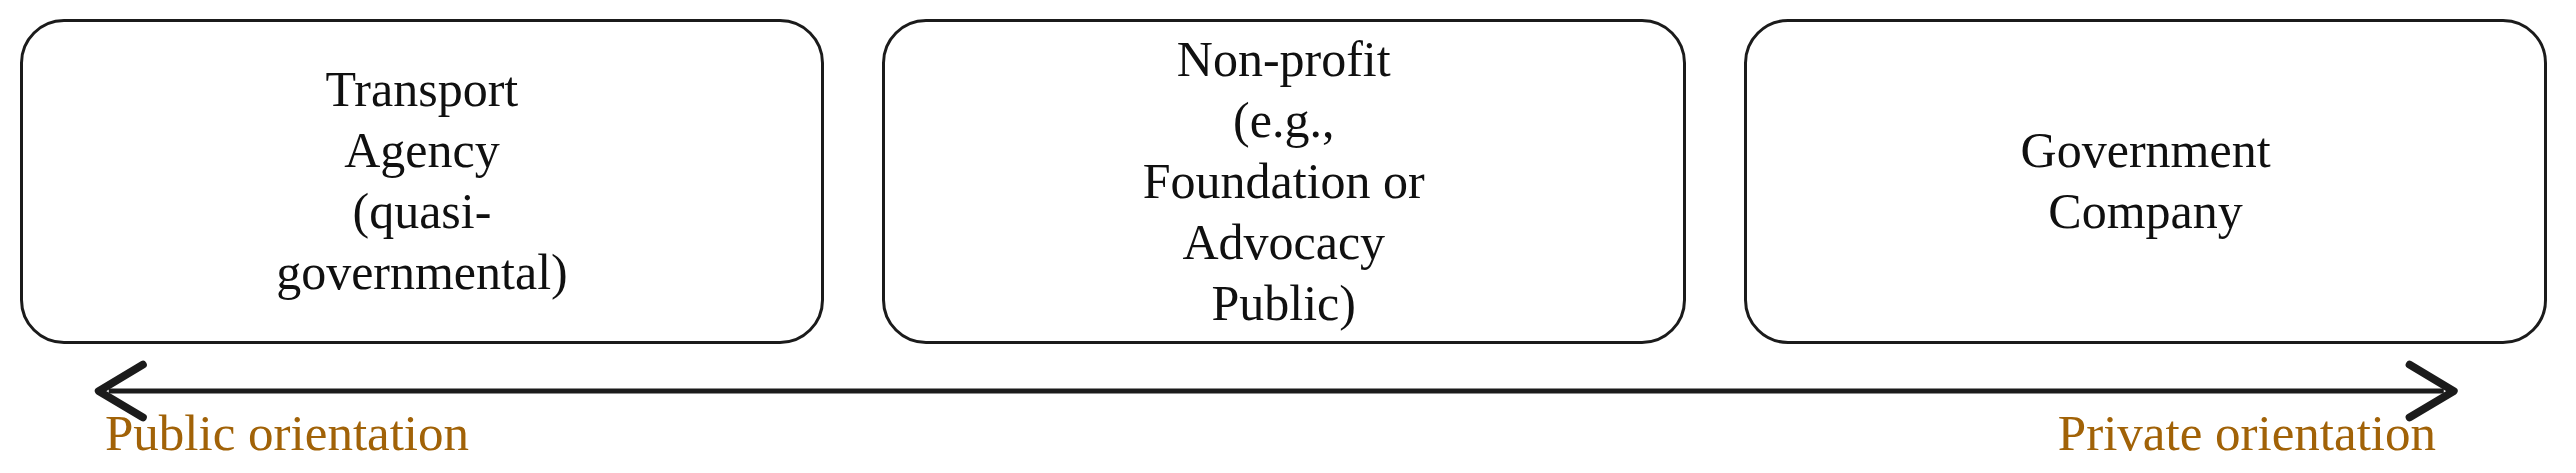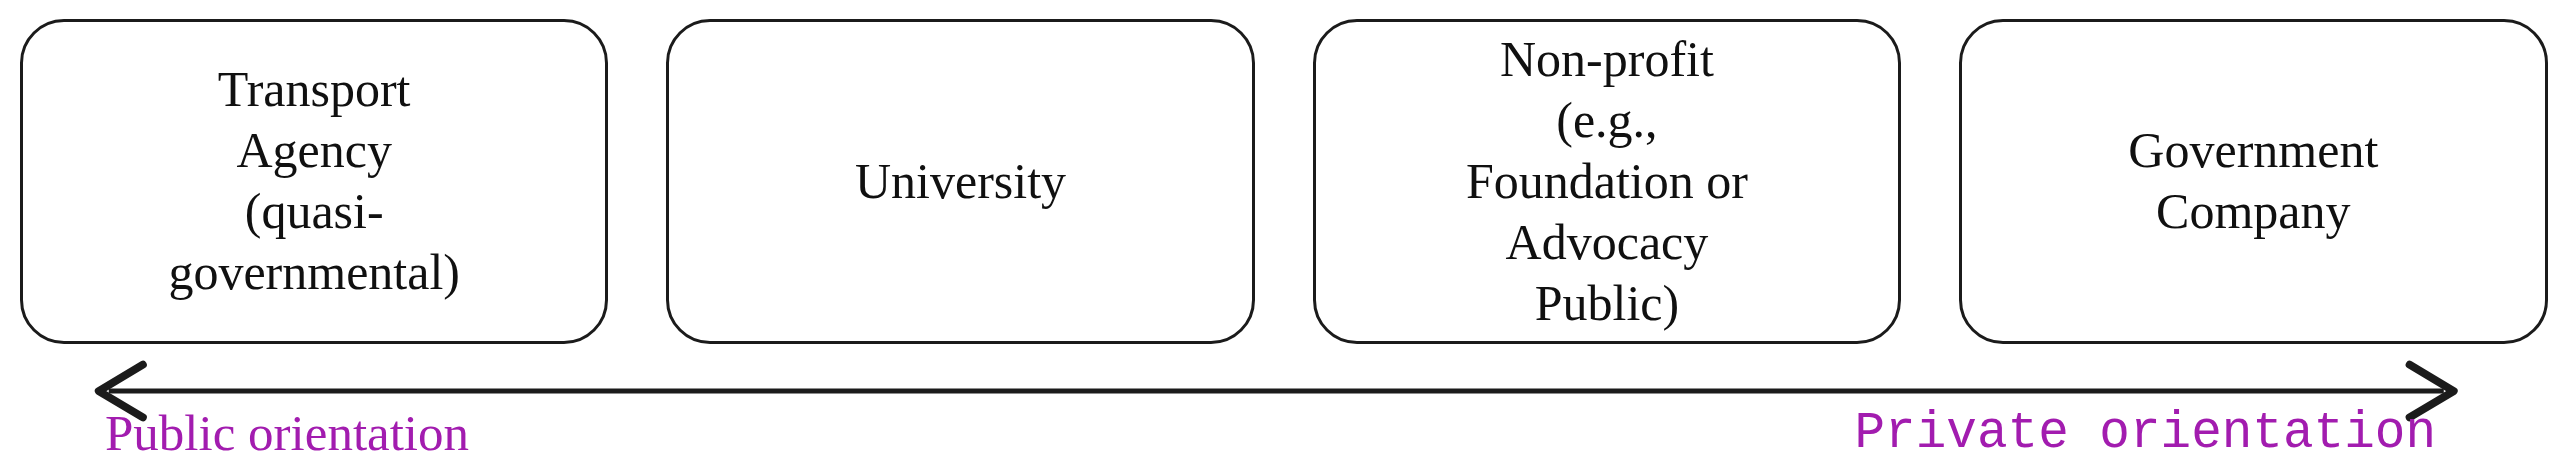--- a/index.html
+++ b/index.html
@@ -48,40 +48,37 @@
     left: 0;
     top: 0;
     width: 2576px;
     height: 473px;
     pointer-events: none;
   }
   .axis-label {
     position: absolute;
     font-size: 51px;
     line-height: 1;
-    color: #a21caf;
+    color: #a16207;
     white-space: nowrap;
   }
   .axis-label.left  { left: 105px;  top: 408px; }
-  .axis-label.right { right: 140px; top: 408px; font-family: Liberation Mono, monospace; }
+  .axis-label.right { right: 140px; top: 408px; }
 </style>
 </head>
 <body>
 
 <div class="canvas">
 
   <div class="boxes-row">
     <div class="diagram-box">
       <span class="box-label">Transport
 Agency
 (quasi-
 governmental)</span>
-    </div>
-    <div class="diagram-box">
-      <span class="box-label">University</span>
     </div>
     <div class="diagram-box">
       <span class="box-label">Non-profit
 (e.g.,
 Foundation or
 Advocacy
 Public)</span>
     </div>
     <div class="diagram-box">
       <span class="box-label">Government

